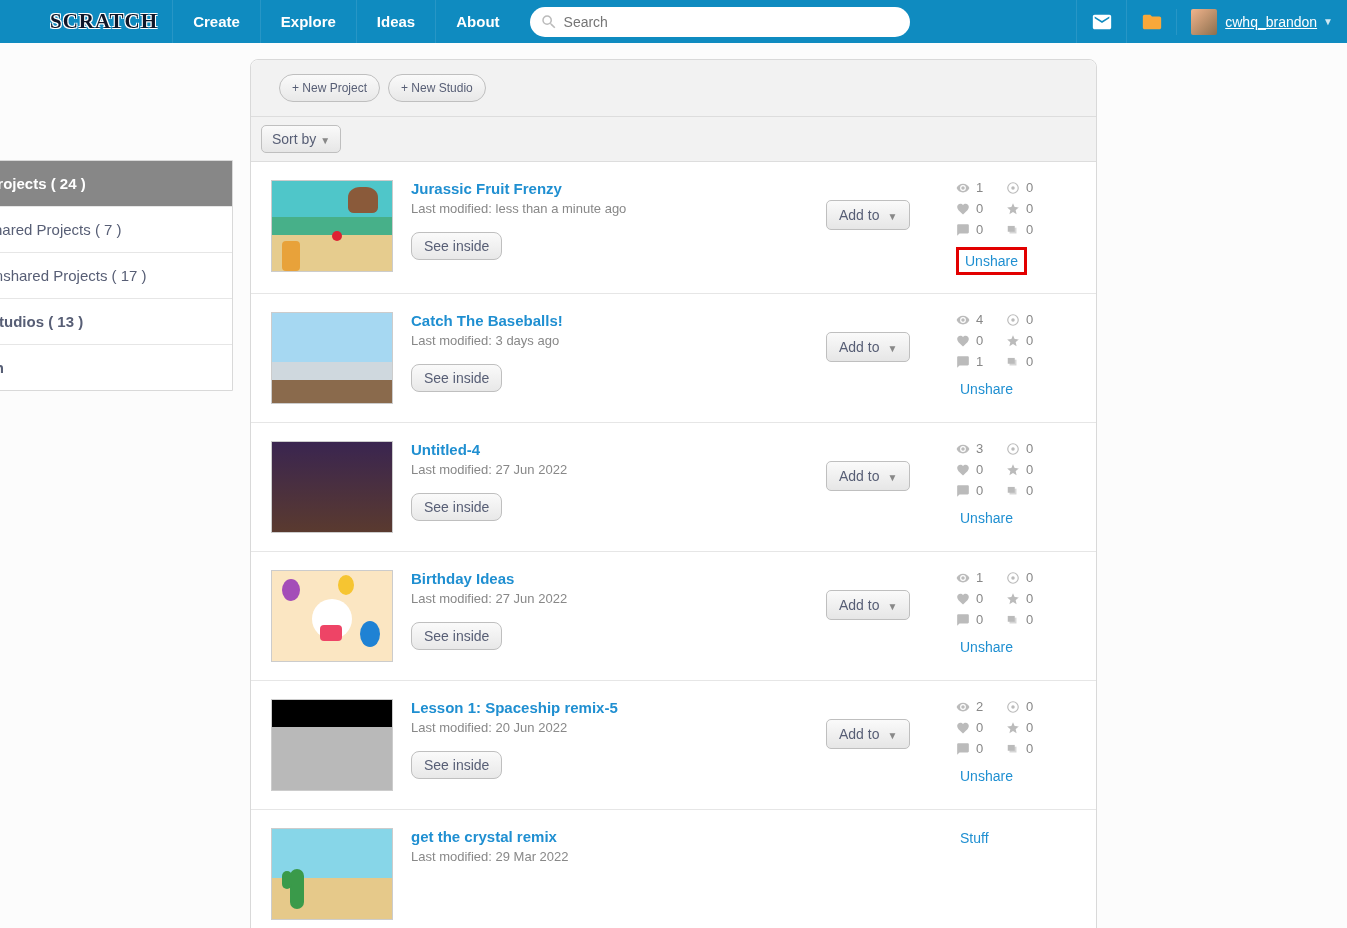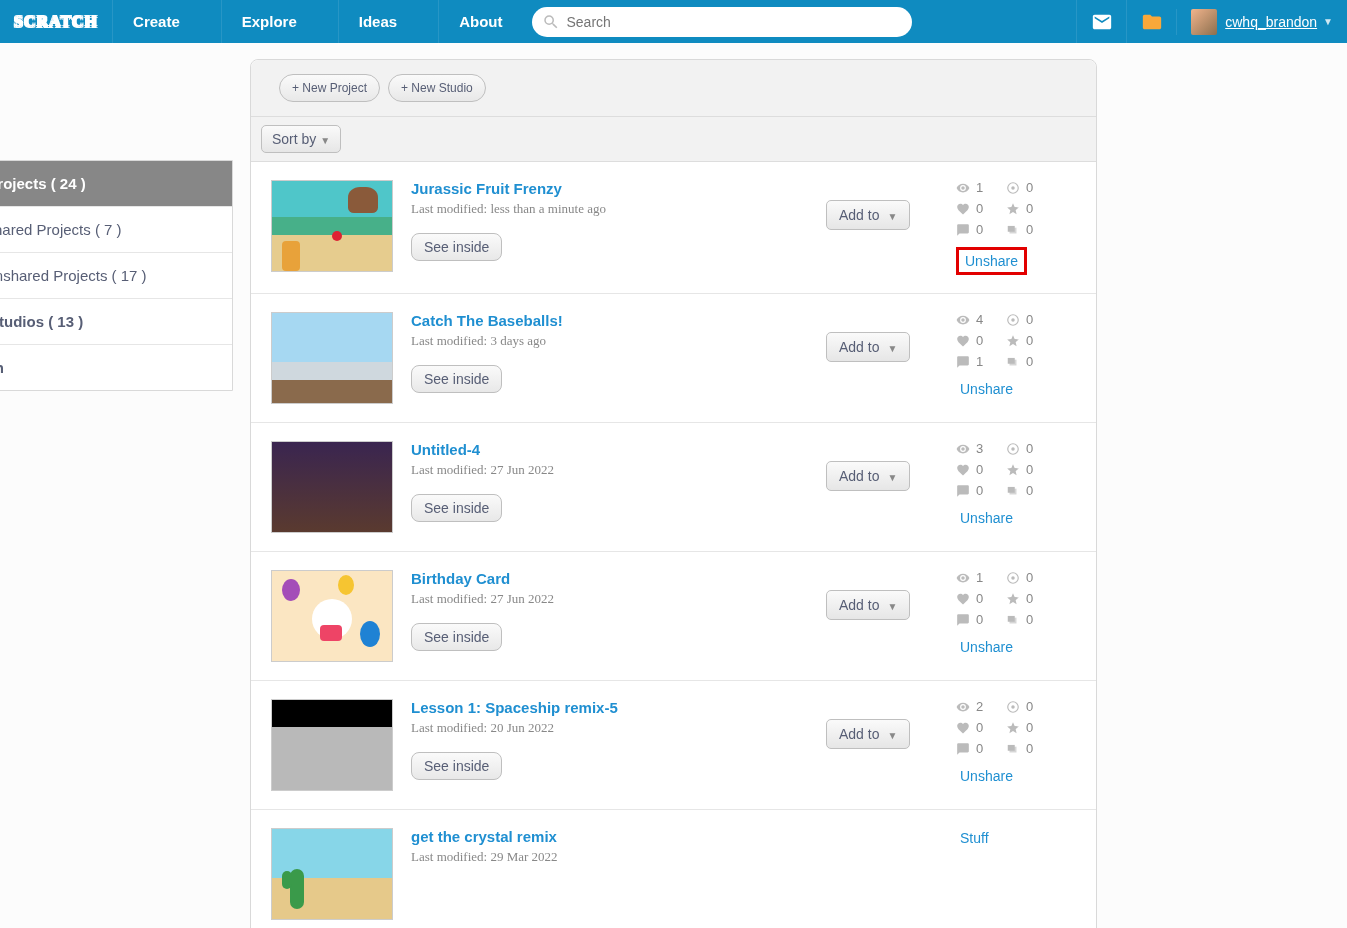--- a/index.html
+++ b/index.html
@@ -14,26 +14,27 @@
     background: #0f8bc0;
     height: 43px;
     display: flex;
     align-items: center;
     color: #fff;
   }
   .logo {
     padding: 0 14px;
     font-family: "Comic Sans MS", cursive;
     font-weight: bold;
-    font-size: 16px;
-    color: #ffffff;
+    font-size: 21px;
+    color: #0f172a;
     text-shadow: -1px -1px 0 #fff, 1px -1px 0 #fff, -1px 1px 0 #fff, 1px 1px 0 #fff;
     letter-spacing: 1px;
-  }
-  .nav-links { display: flex; gap: 21px; }
+    margin-left: 36px;
+  }
+  .nav-links { display: flex; }
   .nav-link {
     padding: 0 20px;
     line-height: 43px;
     font-size: 15px;
     font-weight: bold;
     cursor: pointer;
     border-left: 1px solid rgba(255,255,255,0.1);
   }
   .search-wrap {
     flex: 0 0 380px;
@@ -174,21 +175,20 @@
     color: #1f8fd1;
     font-weight: bold;
     font-size: 15px;
     margin-bottom: 4px;
     cursor: pointer;
   }
   .modified {
     color: #888;
     font-size: 13px;
     margin-bottom: 16px;
-    font-family: Liberation Serif, serif;
   }
   .see-btn {
     background: linear-gradient(#fafafa,#e8e8e8);
     border: 1px solid #bfbfbf;
     border-radius: 8px;
     padding: 5px 12px;
     font-size: 14px;
     color: #575e75;
     cursor: pointer;
   }
@@ -445,21 +445,21 @@
           </div><span class="action-link">Unshare</span></div>
       </div>
       <div class="proj">
         <div class="thumb scene-balloon">
           <div class="blob" style="width:18px;height:22px;background:#a44db8;left:10px;top:8px"></div>
           <div class="blob" style="width:16px;height:20px;background:#f6c531;left:66px;top:4px"></div>
           <div class="blob" style="width:20px;height:26px;background:#1f82d4;left:88px;top:50px"></div>
           <div class="blob" style="width:40px;height:40px;background:#fff;left:40px;top:28px"></div>
           <div class="blob" style="width:22px;height:16px;background:#e46;left:48px;top:54px;border-radius:4px"></div>
         </div>
-        <div class="meta"><div class="proj-title">Birthday Card</div><div class="modified">Last modified: 27 Jun 2022</div><button class="see-btn">See inside</button></div>
+        <div class="meta"><div class="proj-title">Birthday Ideas</div><div class="modified">Last modified: 27 Jun 2022</div><button class="see-btn">See inside</button></div>
         <div class="midcol">
           <button class="addto-btn">Add to <span class="caret-sm">▼</span></button>
         </div>
         <div class="stats"><div class="stat-grid">
             <div class="stat-cell">
               <svg viewBox="0 0 24 24">
                 <path d="M12 4.5C7 4.5 2.73 7.61 1 12c1.73 4.39 6 7.5 11 7.5s9.27-3.11 11-7.5c-1.73-4.39-6-7.5-11-7.5zM12 17a5 5 0 110-10 5 5 0 010 10zm0-8a3 3 0 100 6 3 3 0 000-6z"></path>
               </svg>
               <span>1</span>
             </div>

